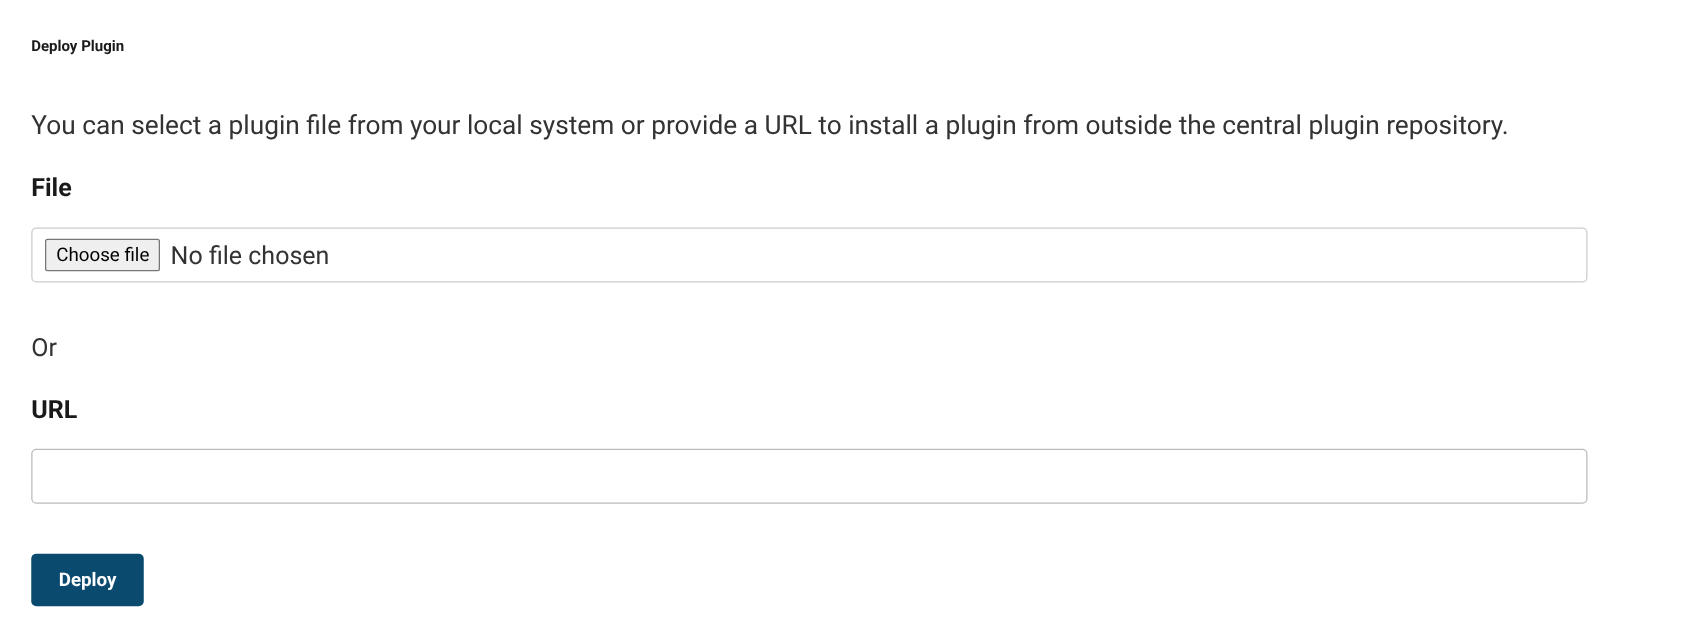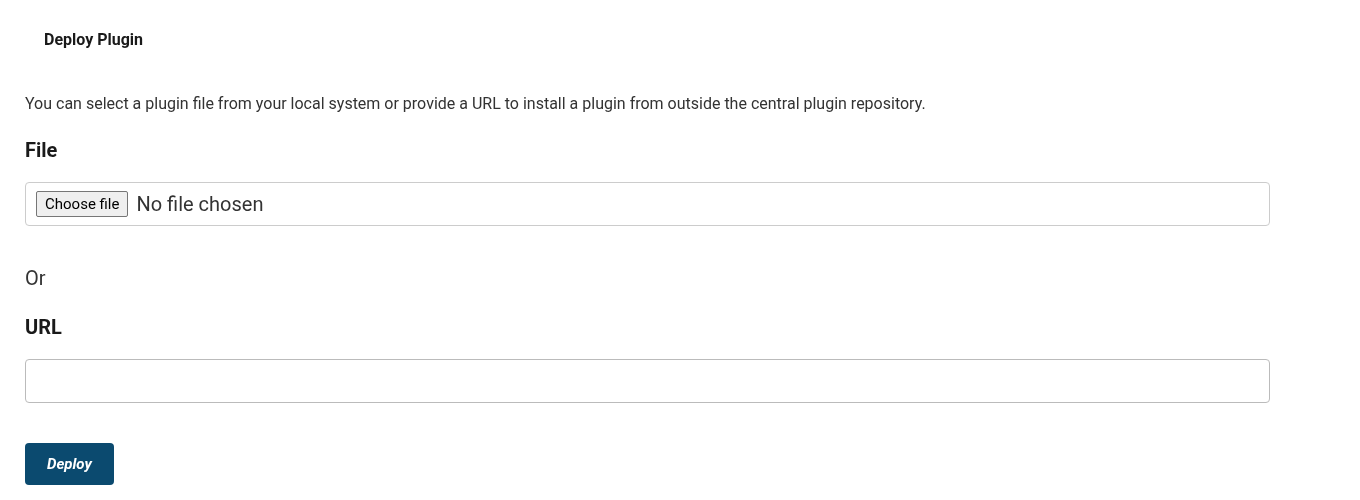--- a/index.html
+++ b/index.html
@@ -8,28 +8,27 @@
       padding: 0;
     }
     body {
       font-family: -apple-system, BlinkMacSystemFont, "Segoe UI", Roboto, "Helvetica Neue", Arial, sans-serif;
       color: #333;
       background: #fff;
       padding: 30px 25px;
       width: 1360px;
     }
     .page-title {
-      font-size: 16px;
+      font-size: 12px;
       font-weight: 700;
       color: #1a1a1a;
       margin-bottom: 45px;
-      margin-left: 19px;
     }
     .description {
-      font-size: 16px;
+      font-size: 21px;
       color: #333;
       margin-bottom: 25px;
       font-weight: 400;
     }
     .field-label {
       font-size: 20px;
       font-weight: 700;
       color: #1a1a1a;
       margin-bottom: 20px;
       display: block;
@@ -77,21 +76,20 @@
     .deploy-btn {
       background: #0b4a6f;
       color: #fff;
       border: none;
       border-radius: 4px;
       padding: 12px 22px;
       font-size: 15px;
       font-weight: 700;
       font-family: inherit;
       cursor: pointer;
-      font-style: italic;
     }
   </style>
 </head>
 <body>
 
 
 
 <h1 class="page-title">Deploy Plugin</h1>
 
 <p class="description">You can select a plugin file from your local system or provide a URL to install a plugin from outside the central plugin repository.</p>

